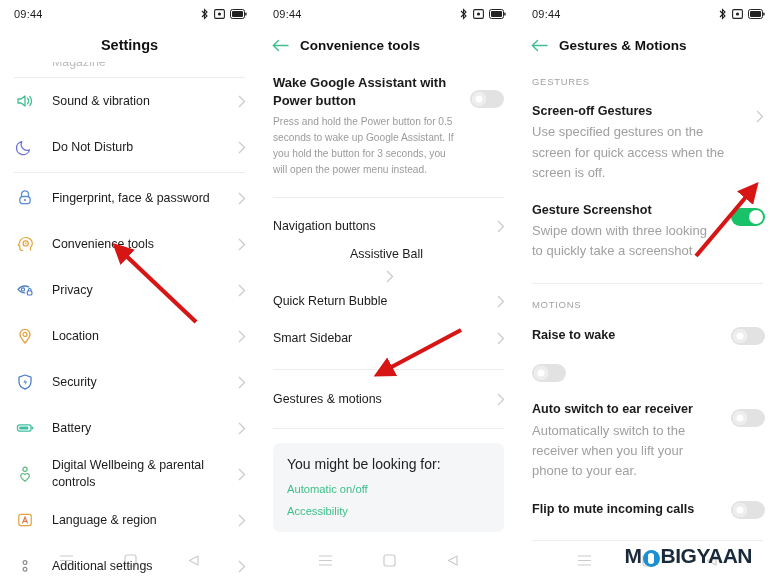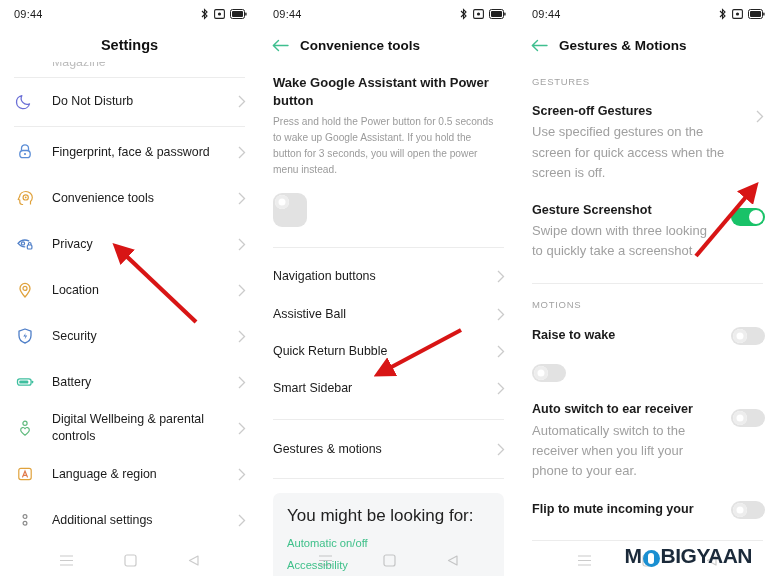--- a/index.html
+++ b/index.html
@@ -120,21 +120,20 @@
     left: 14px; right: 14px; bottom: 0;
     height: 1px;
     background: #ececec;
   }
 
   
   .block {
     padding: 12px 14px 10px 14px;
     display: flex;
     align-items: flex-start;
-    flex-direction: column;
   }
   .block-text { flex: 1 1 auto; padding-right: 10px; }
   .block-title {
     font-size: 13px;
     font-weight: bold;
     color: #1b1b1b;
     line-height: 1.35;
     margin-bottom: 5px;
   }
   .block-desc {
@@ -169,21 +168,21 @@
   }
   .plainrow .row-label { font-size: 12.4px; }
 
   .hint-card {
     margin: 14px 14px 0 14px;
     background: #f5f6f7;
     border-radius: 7px;
     padding: 13px 14px 15px 14px;
   }
   .hint-title {
-    font-size: 17px;
+    font-size: 14px;
     color: #222;
     margin-bottom: 11px;
   }
   .hint-link {
     font-size: 11.2px;
     color: #3fc08a;
     margin-bottom: 10px;
   }
   .hint-link:last-child { margin-bottom: 0; }
 
@@ -296,20 +295,34 @@
       <div class="title-center">Settings</div>
     </div>
 
     <div class="topcut">
       <div class="ghost">Magazine</div>
       <div class="cutline"></div>
     </div>
 
     <div class="list">
 
+      <div class="row">
+        <span class="row-icon">
+          <svg width="20" height="20" viewBox="0 0 20 20">
+            <path d="M3 8h3l4-3v10l-4-3H3z" fill="none" stroke="#3fbf8f" stroke-width="1.3" stroke-linejoin="round"></path>
+            <path d="M12.5 7.2a4 4 0 010 5.6M14.8 5.4a7 7 0 010 9.2" fill="none" stroke="#3fbf8f" stroke-width="1.3" stroke-linecap="round"></path>
+          </svg>
+        </span>
+        <span class="row-label">Sound &amp; vibration</span>
+        <span class="chev">
+          <svg width="8" height="13" viewBox="0 0 8 13">
+              <path d="M1 1l5.5 5.5L1 12" fill="none" stroke="#555" stroke-width="1.3"></path>
+            </svg>
+        </span>
+      </div>
 
       <div class="row">
         <span class="row-icon">
           <svg width="20" height="20" viewBox="0 0 20 20">
             <path d="M14.5 12.8A6 6 0 016.8 4.6a6.6 6.6 0 107.7 8.2z" fill="none" stroke="#6b6fd6" stroke-width="1.3" stroke-linejoin="round"></path>
           </svg>
         </span>
         <span class="row-label">Do Not Disturb</span>
         <span class="chev">
           <svg width="8" height="13" viewBox="0 0 8 13">
@@ -525,21 +538,21 @@
 
     <div class="plainrow" style="height:40px;">
       <span class="row-label">Navigation buttons</span>
       <span class="chev">
         <svg width="8" height="13" viewBox="0 0 8 13">
             <path d="M1 1l5.5 5.5L1 12" fill="none" stroke="#555" stroke-width="1.3"></path>
           </svg>
       </span>
     </div>
 
-    <div class="plainrow" style="height:37px;">
+    <div class="plainrow" style="height:37px;flex-direction:column;">
       <span class="row-label">Assistive Ball</span>
       <span class="chev">
         <svg width="8" height="13" viewBox="0 0 8 13">
             <path d="M1 1l5.5 5.5L1 12" fill="none" stroke="#555" stroke-width="1.3"></path>
           </svg>
       </span>
     </div>
 
     <div class="plainrow" style="height:37px;">
       <span class="row-label">Quick Return Bubble</span>
@@ -674,21 +687,21 @@
         <div class="item-title">Auto switch to ear receiver</div>
         <div class="item-desc">Automatically switch to the receiver when you lift your phone to your ear.</div>
       </div>
       <div class="toggle off" style="margin-top:8px;">
           <span class="knob"></span>
         </div>
     </div>
 
     <div class="item" style="padding-top:11px;">
       <div class="item-text">
-        <div class="item-title">Flip to mute incoming your</div>
+        <div class="item-title">Flip to mute incoming calls</div>
       </div>
       <div class="toggle off" style="margin-top:0;">
           <span class="knob"></span>
         </div>
     </div>
 
     <div class="sep" style="margin-top:12px;"></div>
 
     <div class="navbar">
       <span class="navbtn">

